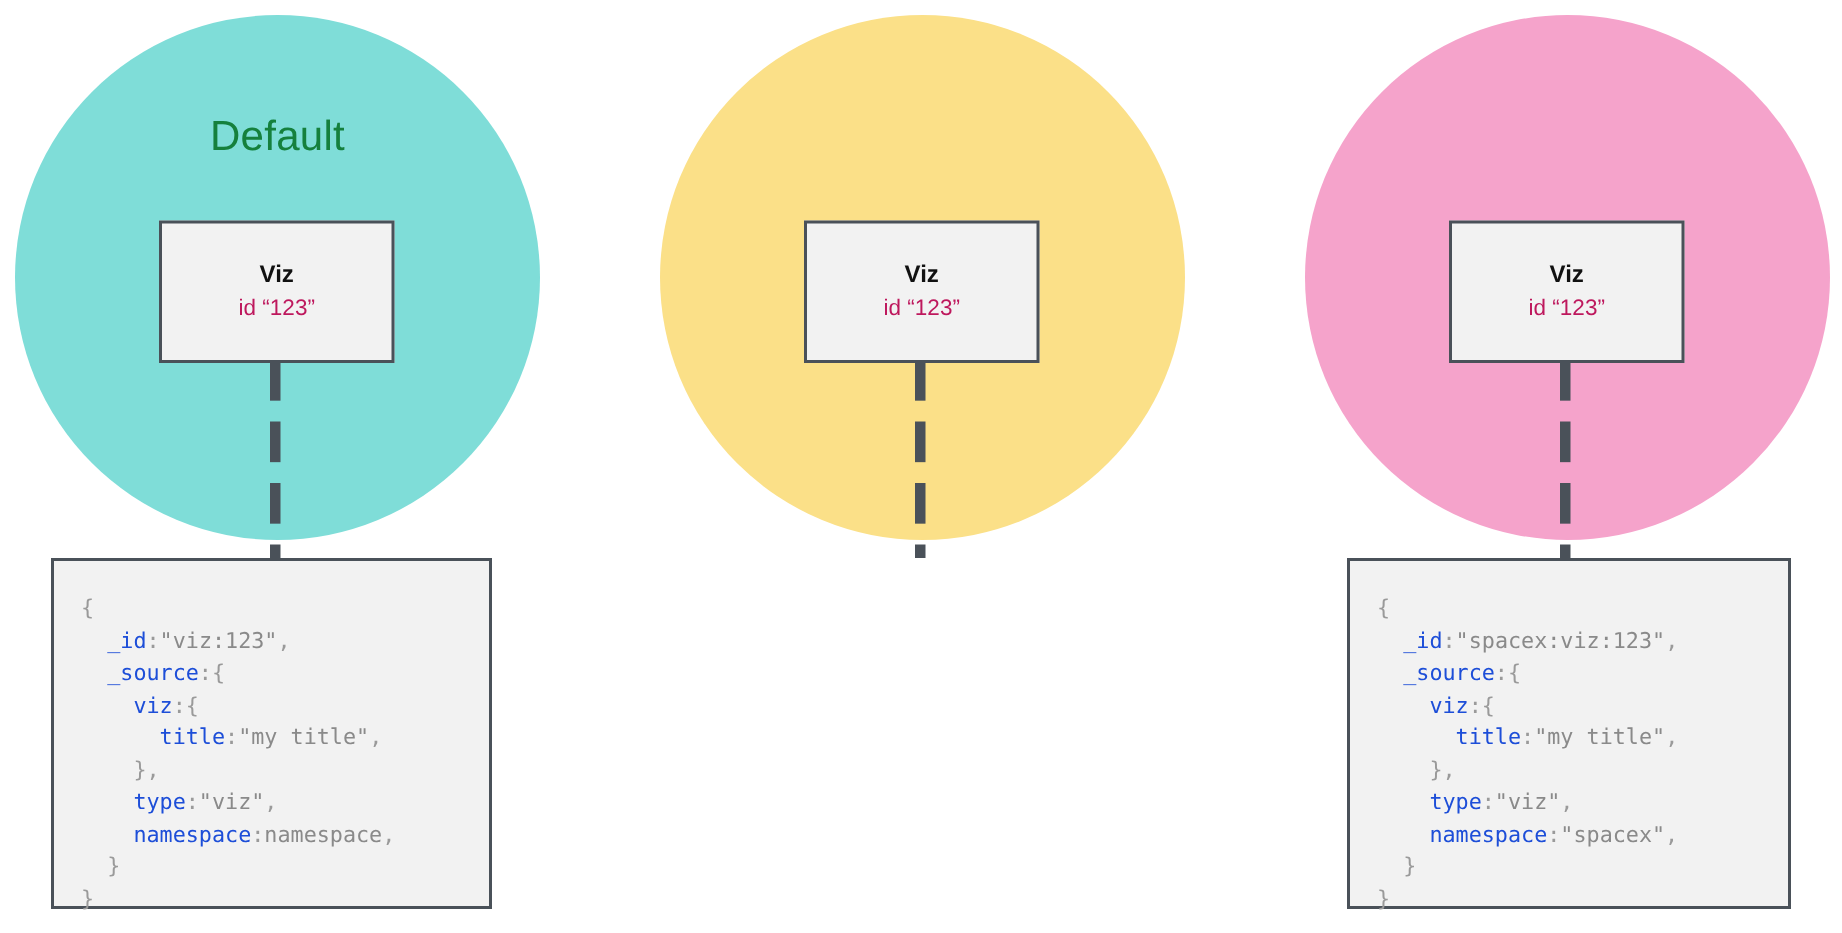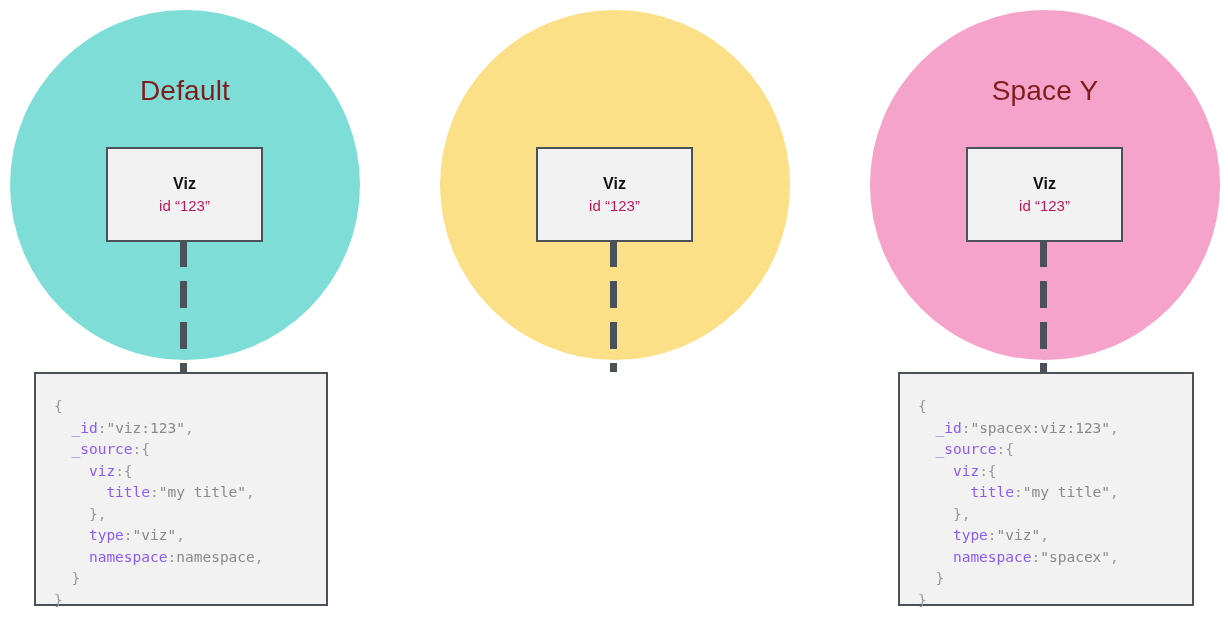--- a/index.html
+++ b/index.html
@@ -43,21 +43,21 @@
   }
 
   .circle-title {
     position: absolute;
     left: 10px;
     top: 74px;
     width: 350px;
     text-align: center;
     font-size: 28px;
     line-height: 34px;
-    color: #7f1d1d;
+    color: #15803d;
     font-weight: 400;
     letter-spacing: 0.2px;
     white-space: nowrap;
   }
 
   
   .viz-box {
     position: absolute;
     left: 106px;
     top: 147px;
@@ -116,21 +116,21 @@
 
   .code {
     font-family: "DejaVu Sans Mono", "Liberation Mono", monospace;
     font-size: 14.5px;
     line-height: 21.5px;
     white-space: pre;
     color: #8a8a8a;
     margin: 0;
   }
   .code .k {
-    color: #8b5cf6;
+    color: #1d4ed8;
   }
   .code .p {
     color: #9a9a9a;
   }
   .code .v {
     color: #8a8a8a;
   }
 </style>
 </head>
 <body>
@@ -175,21 +175,20 @@
     <span class="p">},</span>
     <span class="k">type</span><span class="p">:</span><span class="v">"viz"</span><span class="p">,</span>
     <span class="k">namespace</span><span class="p">:</span><span class="v">"spacex"</span><span class="p">,</span>
   <span class="p">}</span>
 <span class="p">}</span></pre>
     </div>
   </div>
 
   <div class="column col-2">
     <div class="circle" style="background: rgb(245, 163, 203);"></div>
-    <div class="circle-title">Space Y</div>
     <div class="viz-box">
       <div class="viz-title">Viz</div>
       <div class="viz-sub">id “123”</div>
     </div>
     <div class="connector"></div>
 
   </div>
 
 </div>
 

